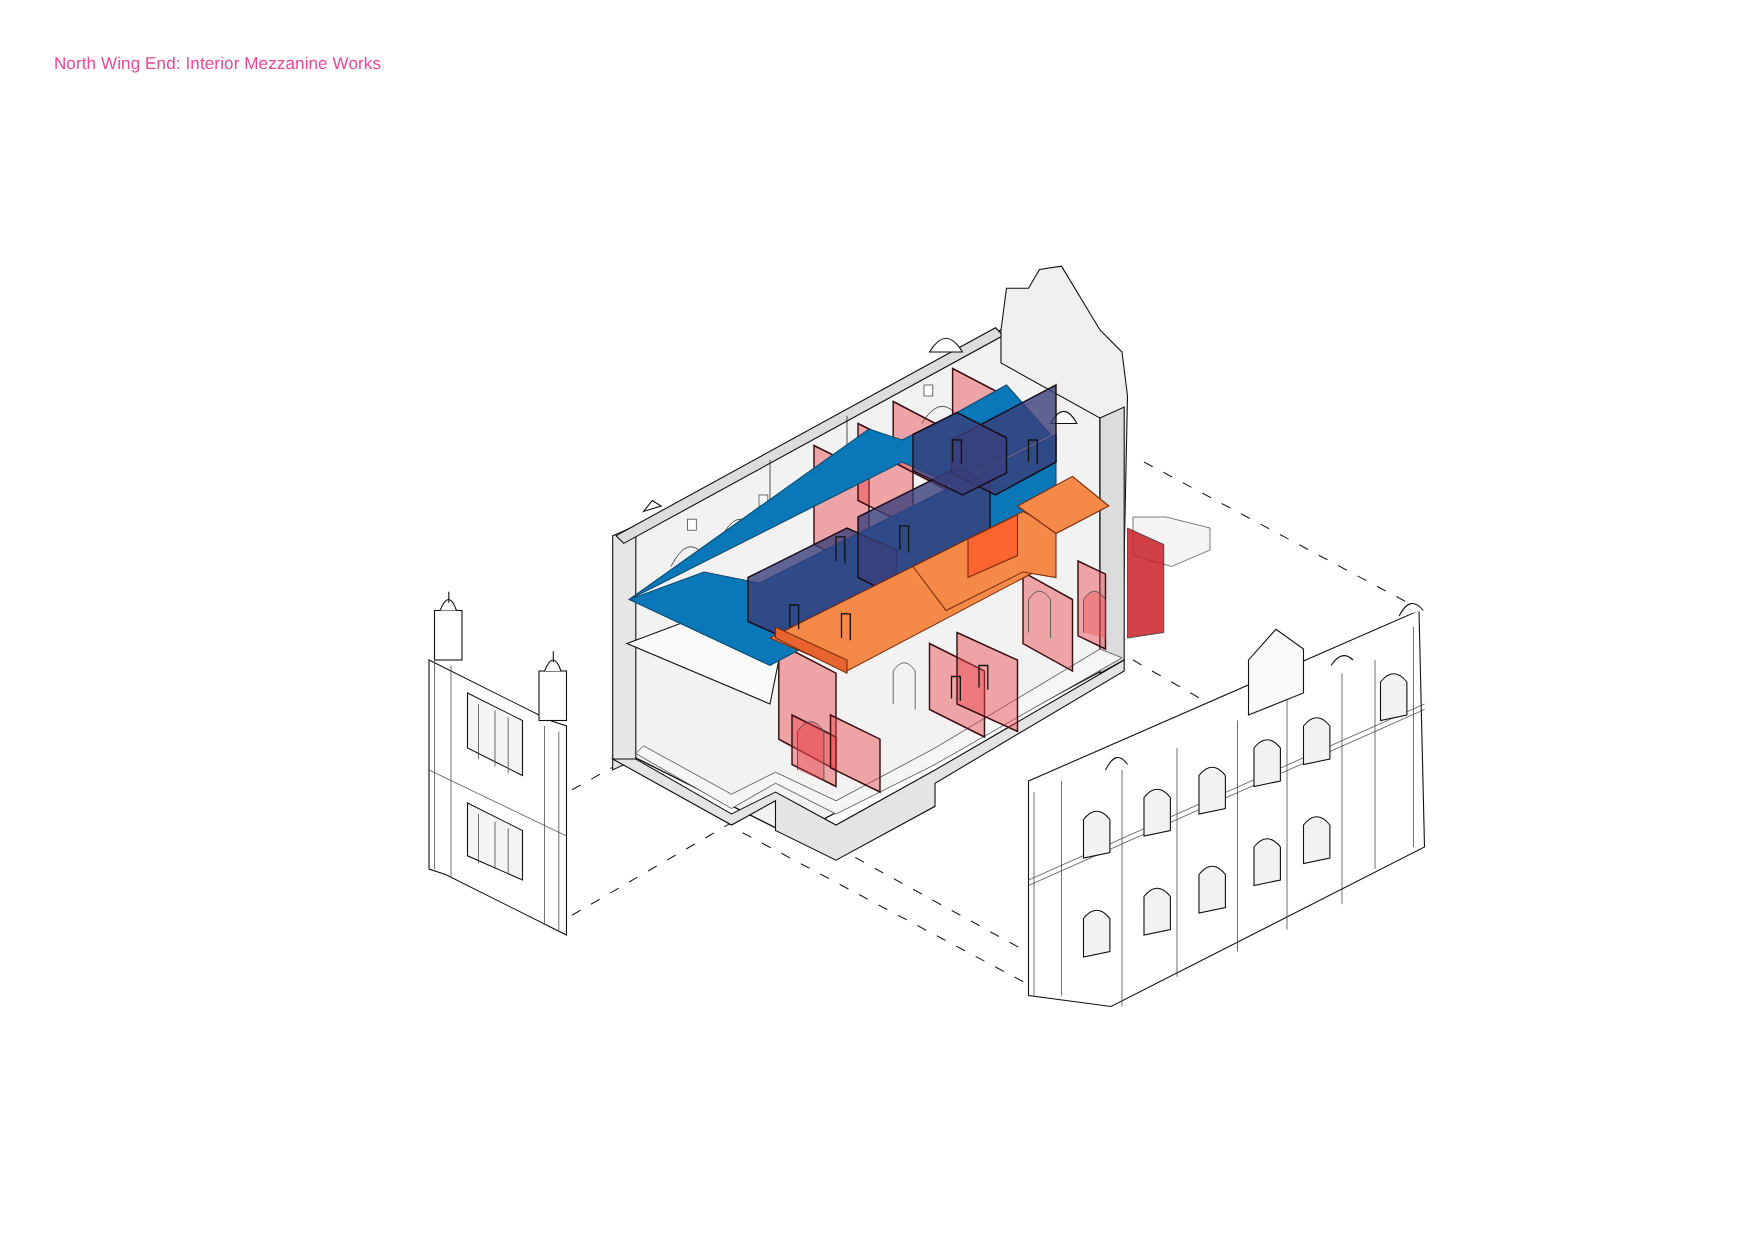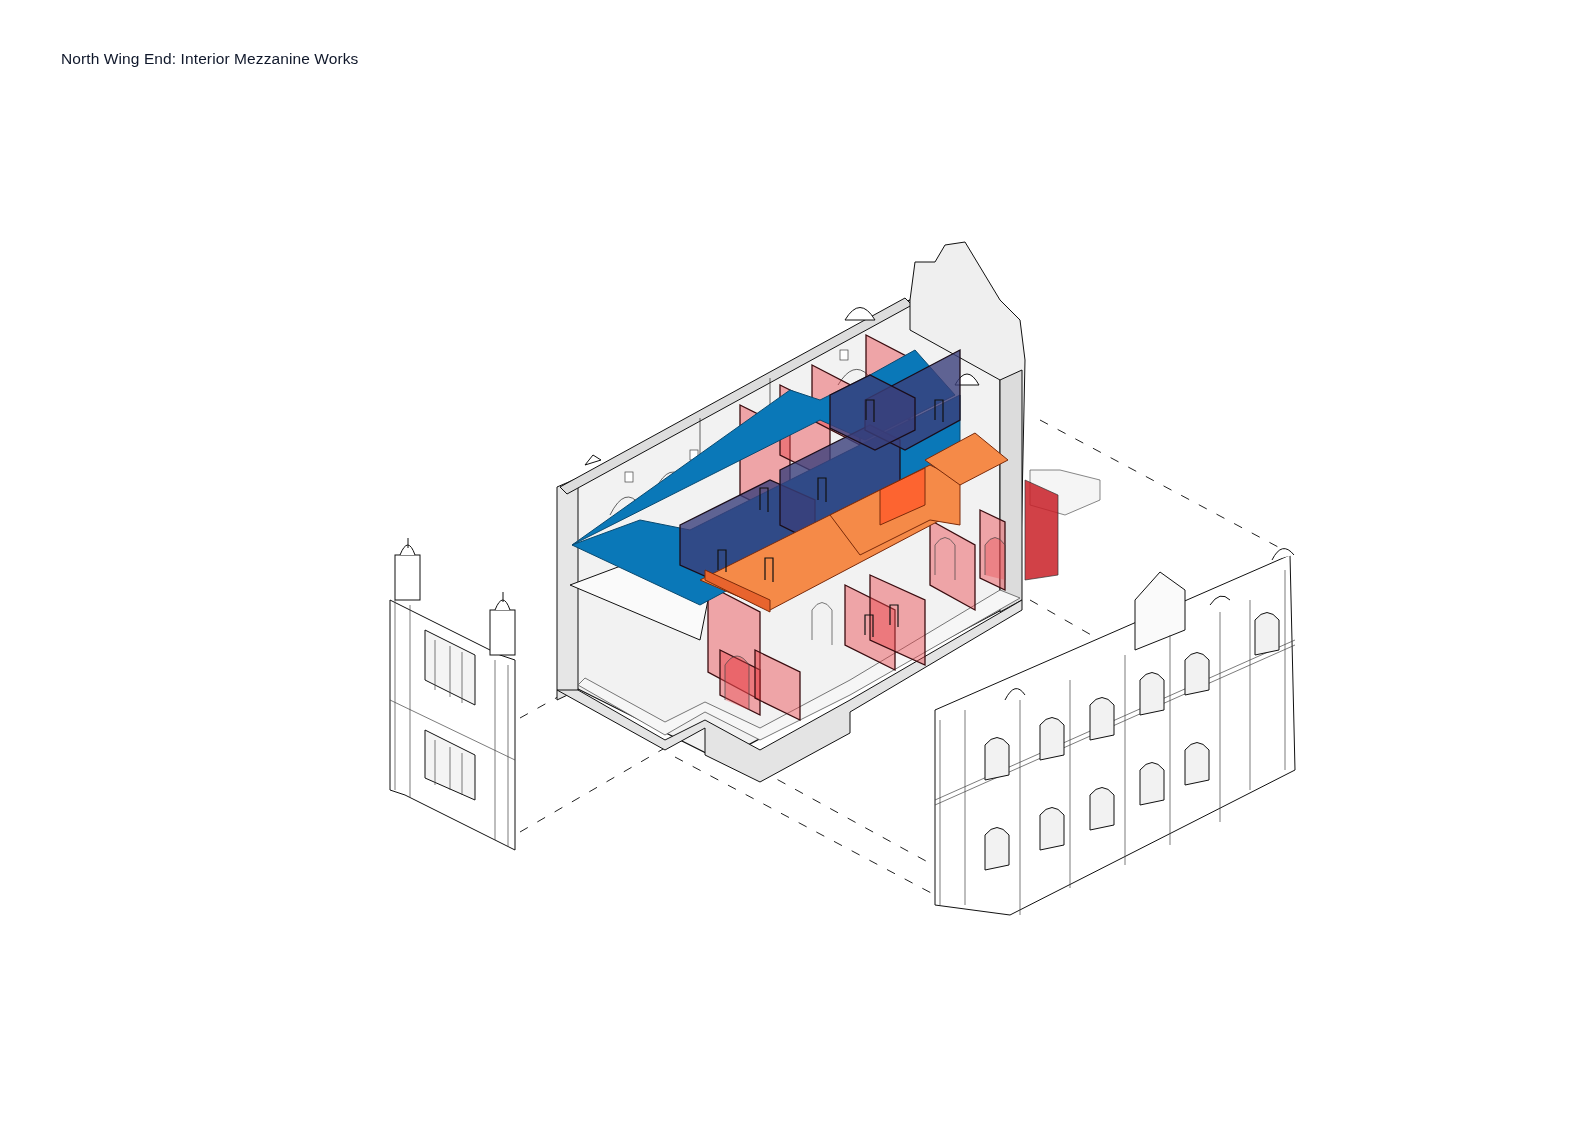--- a/index.html
+++ b/index.html
@@ -1,17 +1,17 @@
 <!DOCTYPE html>
 <html><head>
   <meta charset="utf-8">
   <style>
     html, body { margin: 0; padding: 0; background: #ffffff; }
     body { width: 1588px; height: 1122px; position: relative; overflow: hidden; font-family: "Liberation Sans", sans-serif; }
-    .title { position: absolute; left: 61px; top: 50px; font-size: 15.5px; color: #0f172a; letter-spacing: 0.1px; }
+    .title { position: absolute; left: 49px; top: 50px; font-size: 15.5px; color: #ec4899; letter-spacing: 0.1px; }
     svg.drawing { position: absolute; left: 0; top: 0; }
     .ln { stroke: #111; stroke-width: 1.2; fill: none; }
     .thin { stroke: #444; stroke-width: 0.7; fill: none; }
     .dash { stroke: #222; stroke-width: 1; stroke-dasharray: 9 11; fill: none; }
   </style>
 </head>
 <body>
 
 <div class="title">North Wing End: Interior Mezzanine Works</div>
 

